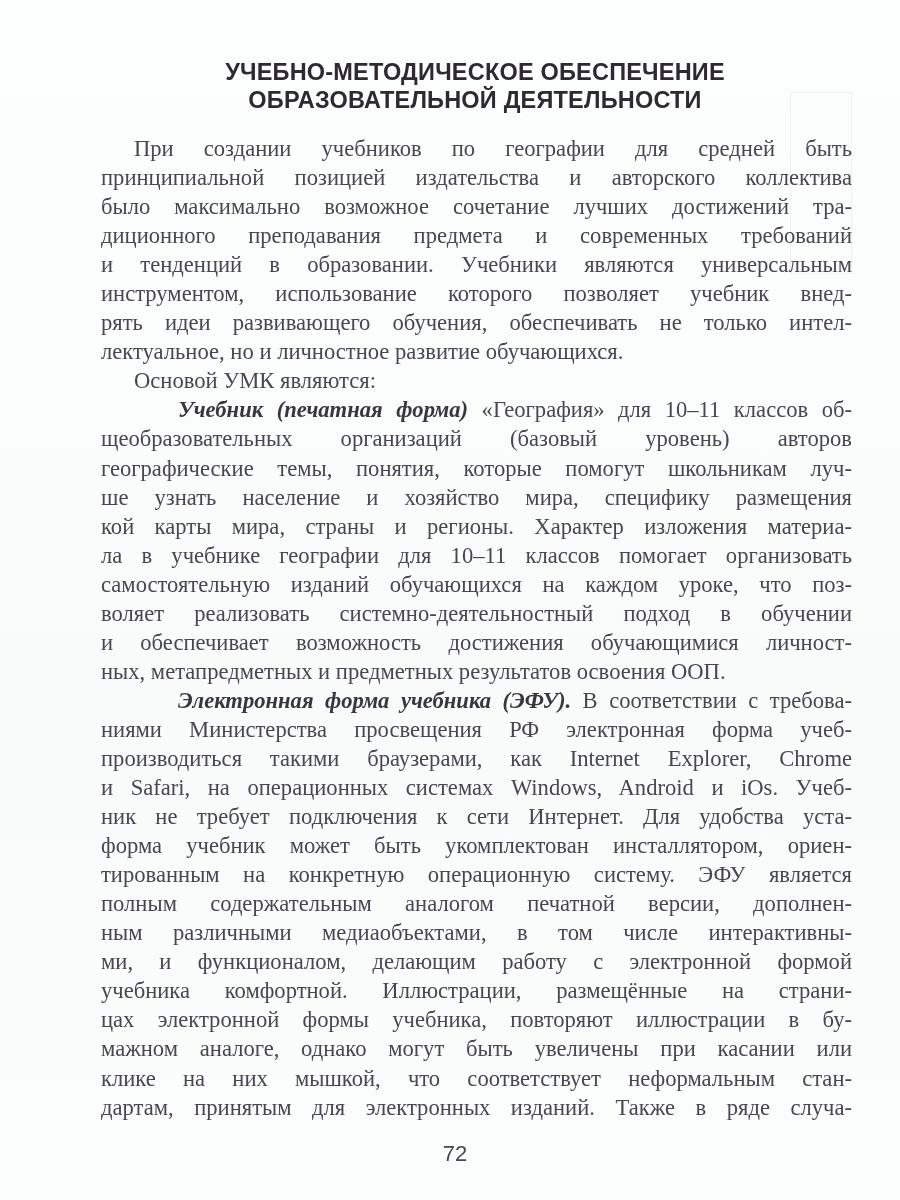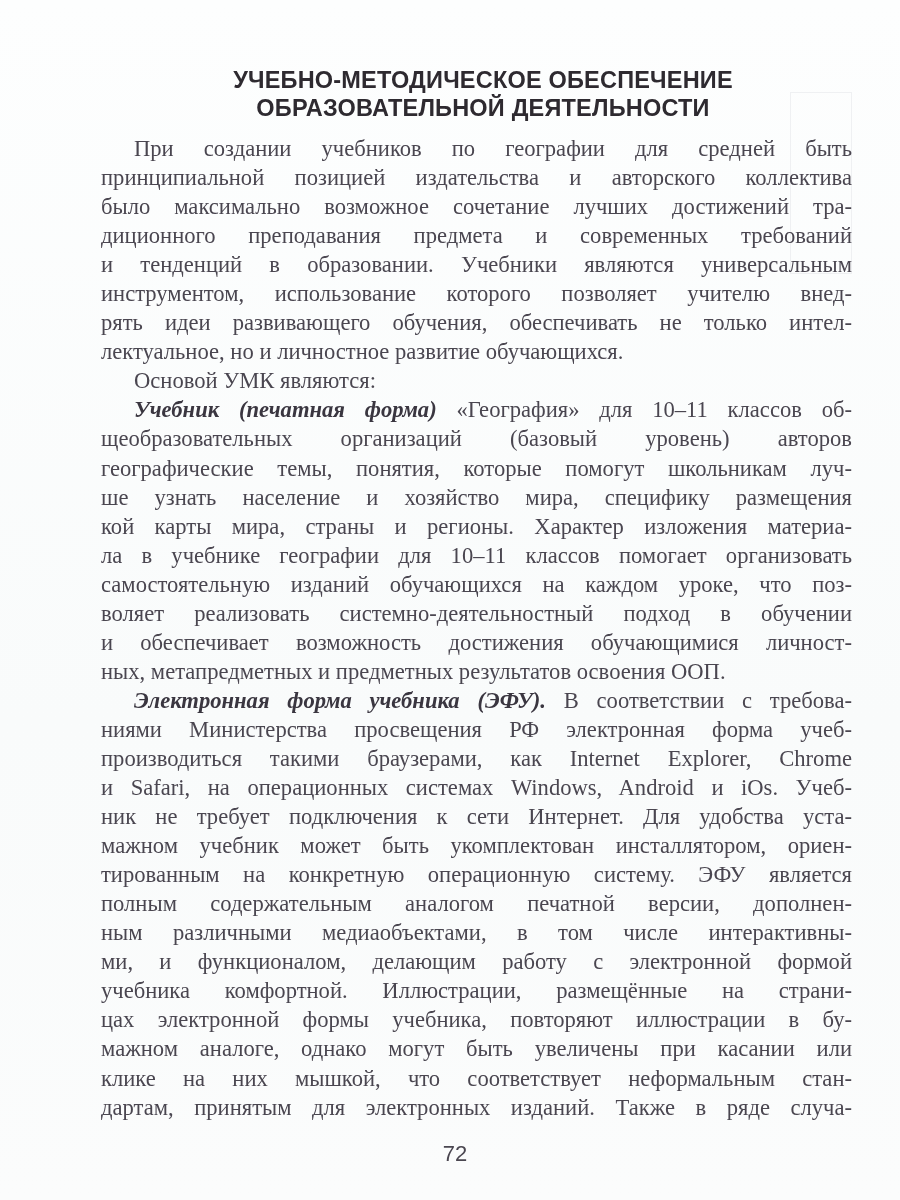--- a/index.html
+++ b/index.html
@@ -55,20 +55,21 @@
       text-align: left;
       text-align-last: left;
     }
     .line.indent {
       padding-left: 33px;
     }
     .bi {
       font-weight: bold;
       font-style: italic;
       color: #3a3640;
+      margin-left: 44px;
     }
     .page-number {
       position: absolute;
       left: 0;
       top: 1141px;
       width: 900px;
       text-align: center;
       font-family: Liberation Sans, sans-serif;
       font-size: 22px;
       color: #4a4650;
@@ -82,51 +83,51 @@
       pointer-events: none;
     }
   </style>
 </head>
 <body>
 
 <div class="page">
 
   <div class="ghost" style="left:790px; top:92px; width:60px; height:180px;"></div>
 
-  <h1 class="title" style="margin:8px;">
+  <h1 class="title" style="margin:0;">
     <span class="tline">УЧЕБНО-МЕТОДИЧЕСКОЕ ОБЕСПЕЧЕНИЕ</span>
     <span class="tline">ОБРАЗОВАТЕЛЬНОЙ ДЕЯТЕЛЬНОСТИ</span>
   </h1>
 
   <div class="body-text" id="body-text">
       <span class="line indent"><span>При создании учебников по географии для средней быть</span></span>
       <span class="line"><span>принципиальной позицией издательства и авторского коллектива</span></span>
       <span class="line"><span>было максимально возможное сочетание лучших достижений тра-</span></span>
       <span class="line"><span>диционного преподавания предмета и современных требований</span></span>
       <span class="line"><span>и тенденций в образовании. Учебники являются универсальным</span></span>
-      <span class="line"><span>инструментом, использование которого позволяет учителю внед-</span></span>
+      <span class="line"><span>инструментом, использование которого позволяет учебник внед-</span></span>
       <span class="line"><span>рять идеи развивающего обучения, обеспечивать не только интел-</span></span>
       <span class="line last"><span>лектуальное, но и личностное развитие обучающихся.</span></span>
       <span class="line indent last"><span>Основой УМК являются:</span></span>
       <span class="line indent"><span class="bi">Учебник (печатная форма)</span><span> «География» для 10–11 классов об-</span></span>
       <span class="line"><span>щеобразовательных организаций (базовый уровень) авторов</span></span>
       <span class="line"><span>географические темы, понятия, которые помогут школьникам луч-</span></span>
       <span class="line"><span>ше узнать население и хозяйство мира, специфику размещения</span></span>
       <span class="line"><span>кой карты мира, страны и регионы. Характер изложения материа-</span></span>
       <span class="line"><span>ла в учебнике географии для 10–11 классов помогает организовать</span></span>
       <span class="line"><span>самостоятельную изданий обучающихся на каждом уроке, что поз-</span></span>
       <span class="line"><span>воляет реализовать системно-деятельностный подход в обучении</span></span>
       <span class="line"><span>и обеспечивает возможность достижения обучающимися личност-</span></span>
       <span class="line last"><span>ных, метапредметных и предметных результатов освоения ООП.</span></span>
       <span class="line indent"><span class="bi">Электронная форма учебника (ЭФУ).</span><span> В соответствии с требова-</span></span>
       <span class="line"><span>ниями Министерства просвещения РФ электронная форма учеб-</span></span>
       <span class="line"><span>производиться такими браузерами, как Internet Explorer, Chrome</span></span>
       <span class="line"><span>и Safari, на операционных системах Windows, Android и iOs. Учеб-</span></span>
       <span class="line"><span>ник не требует подключения к сети Интернет. Для удобства уста-</span></span>
-      <span class="line"><span>мажном учебник может быть укомплектован инсталлятором, ориен-</span></span>
+      <span class="line"><span>форма учебник может быть укомплектован инсталлятором, ориен-</span></span>
       <span class="line"><span>тированным на конкретную операционную систему. ЭФУ является</span></span>
       <span class="line"><span>полным содержательным аналогом печатной версии, дополнен-</span></span>
       <span class="line"><span>ным различными медиаобъектами, в том числе интерактивны-</span></span>
       <span class="line"><span>ми, и функционалом, делающим работу с электронной формой</span></span>
       <span class="line"><span>учебника комфортной. Иллюстрации, размещённые на страни-</span></span>
       <span class="line"><span>цах электронной формы учебника, повторяют иллюстрации в бу-</span></span>
       <span class="line"><span>мажном аналоге, однако могут быть увеличены при касании или</span></span>
       <span class="line"><span>клике на них мышкой, что соответствует неформальным стан-</span></span>
       <span class="line"><span>дартам, принятым для электронных изданий. Также в ряде случа-</span></span>
     </div>

